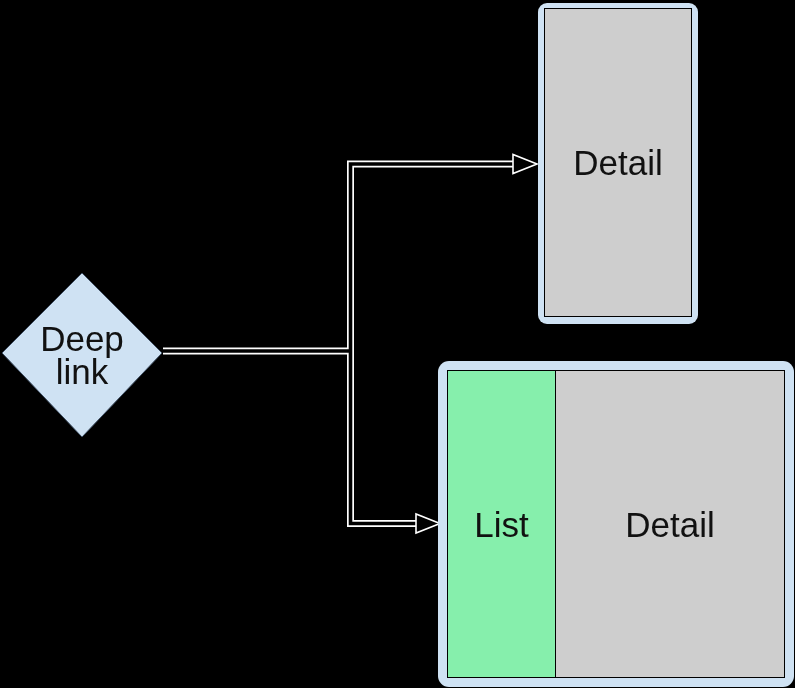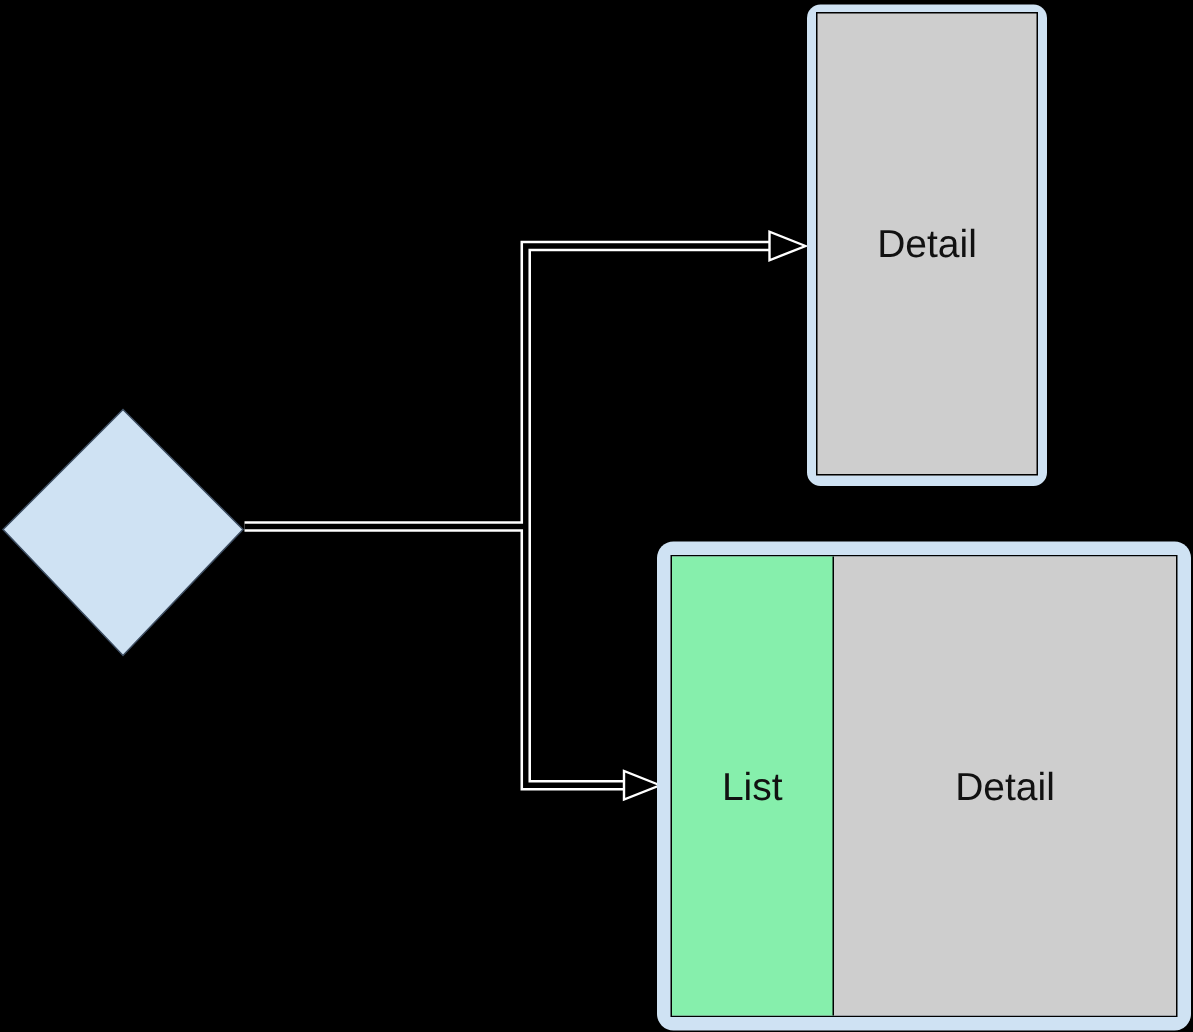--- a/index.html
+++ b/index.html
@@ -16,21 +16,21 @@
     font-family: "Liberation Sans", sans-serif;
   }
   .connector-layer {
     position: absolute;
     left: 0;
     top: 0;
     width: 795px;
     height: 688px;
   }
   .node-label {
-    font-size: 26px;
+    font-size: 35px;
     color: #111111;
     line-height: 33px;
   }
   .diamond-label {
     position: absolute;
     left: 37px;
     top: 322px;
     width: 90px;
     text-align: center;
   }
@@ -103,20 +103,21 @@
     <path d="M163,351 L352,351" fill="none" stroke="#ffffff" stroke-width="7"></path>
     <path d="M513,164 L350.5,164 L350.5,523.5 L416,523.5" fill="none" stroke="#000000" stroke-width="3.6" stroke-linejoin="miter"></path>
     <path d="M163,351 L352,351" fill="none" stroke="#000000" stroke-width="3.6"></path>
 
     <polygon points="537,164 513,154.5 513,173.5" fill="#000000" stroke="#ffffff" stroke-width="1.6" stroke-linejoin="miter"></polygon>
     <polygon points="440,523.5 416,514 416,533" fill="#000000" stroke="#ffffff" stroke-width="1.6" stroke-linejoin="miter"></polygon>
 
     <polygon points="82,273 162,353 82,437 2,353" fill="#cfe2f3" stroke="#3d4d61" stroke-width="1"></polygon>
   </svg>
 
+  <div class="node-label diamond-label">Deep link</div>
 
   <div class="phone-node">
     <div class="phone-body">
       <span class="node-label">Detail</span>
     </div>
   </div>
 
   <div class="split-node">
     <div class="split-body">
       <div class="pane-list">

